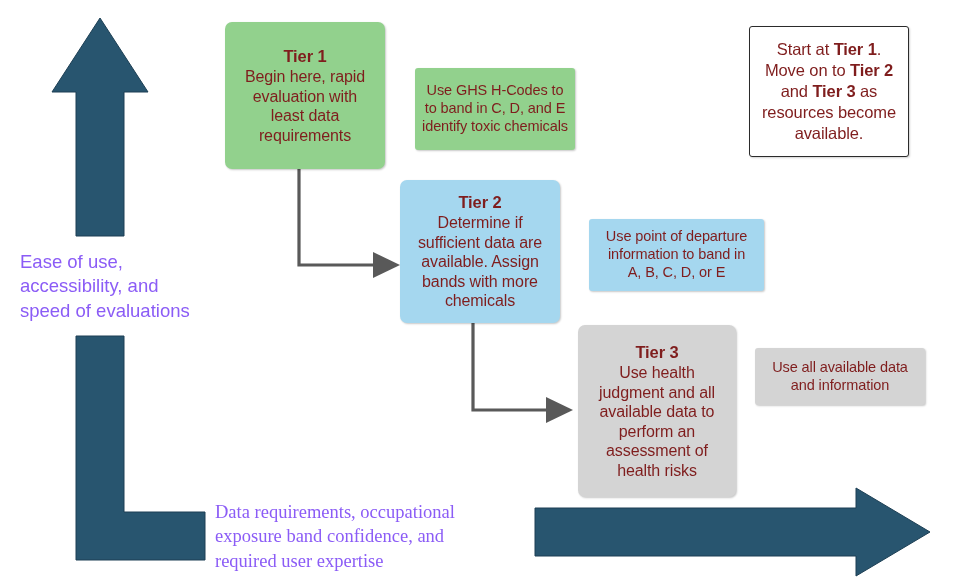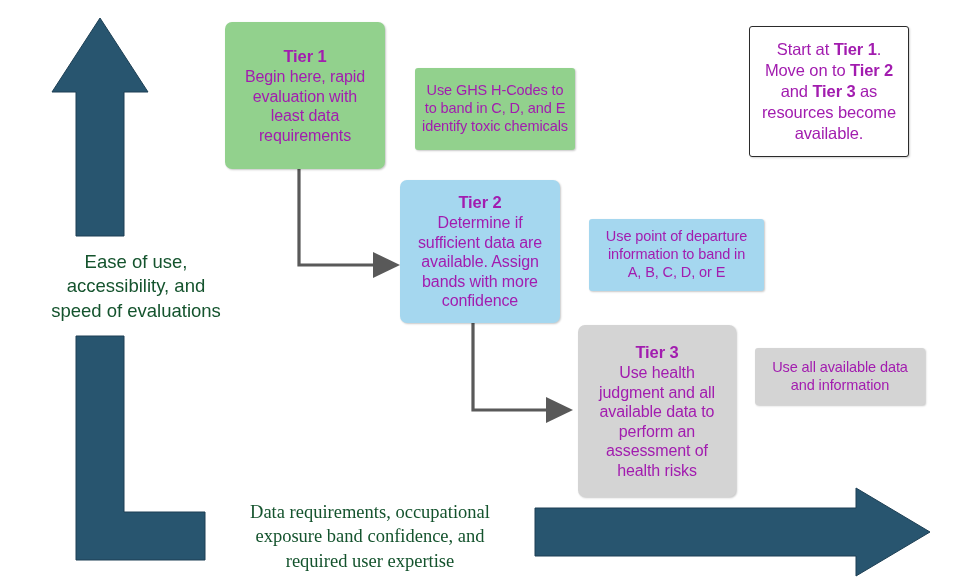--- a/index.html
+++ b/index.html
@@ -24,21 +24,21 @@
     height: 588px;
   }
   .box {
     position: absolute;
     box-sizing: border-box;
     display: flex;
     flex-direction: column;
     align-items: center;
     justify-content: center;
     text-align: center;
-    color: #a21caf;
+    color: #7f1d1d;
     font-family: "Liberation Sans", sans-serif;
     line-height: 1.22;
     letter-spacing: -0.1px;
   }
   
   .tier-box {
     border-radius: 7px;
     box-shadow: 1px 1px 2px rgba(0,0,0,0.22);
     padding: 6px 8px;
   }
@@ -67,22 +67,22 @@
     border-radius: 3px;
     font-size: 16.5px;
     line-height: 1.28;
     padding: 6px 8px;
     box-shadow: 1px 1px 2px rgba(0,0,0,0.18);
   }
   .callout-box b { font-weight: bold; }
 
   .axis-label {
     position: absolute;
-    text-align: center;
-    color: #14532d;
+    text-align: left;
+    color: #8b5cf6;
     font-family: "Liberation Sans", sans-serif;
     font-size: 17.5px;
     line-height: 1.32;
   }
   .axis-label.wide { font-size: 18.5px; }
   .axis-label span { display: block; }
 </style>
 </head>
 <body>
 
@@ -126,21 +126,21 @@
     <span>identify toxic chemicals</span>
   </div>
 
   <div class="box tier-box blue" style="left:400px; top:180px; width:160px; height:143px;">
     <div class="tier-title">Tier 2</div>
     <div class="tier-body">
       <span>Determine if</span><br>
       <span>sufficient data are</span><br>
       <span>available. Assign</span><br>
       <span>bands with more</span><br>
-      <span>confidence</span>
+      <span>chemicals</span>
     </div>
   </div>
 
   <div class="box note-box blue" style="left:589px; top:219px; width:175px; height:72px;">
     <span>Use point of departure</span>
     <span>information to band in</span>
     <span>A, B, C, D, or E</span>
   </div>
 
   <div class="box tier-box gray" style="left:578px; top:325px; width:158px; height:172px;">

